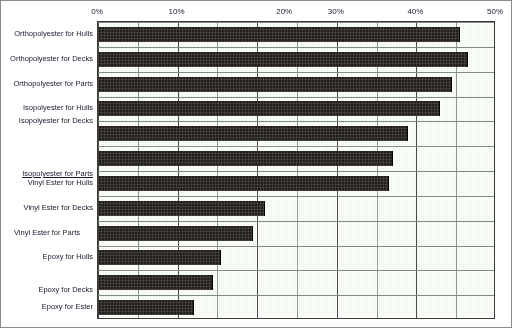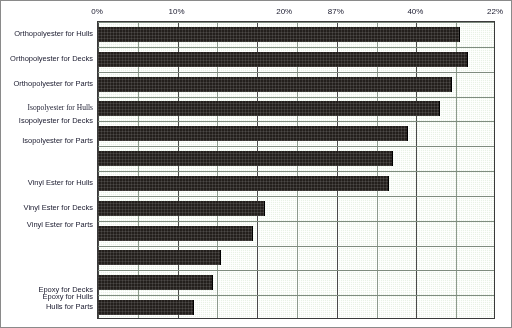--- a/index.html
+++ b/index.html
@@ -108,23 +108,23 @@
 </style>
 </head>
 <body>
 
 <div id="chart-frame">
 
   <div id="x-axis-labels">
       <div class="x-tick-label" style="left: 96px;">0%</div>
       <div class="x-tick-label" style="left: 175.6px;">10%</div>
       <div class="x-tick-label" style="left: 255.2px; margin-left: 28px;">20%</div>
-      <div class="x-tick-label" style="left: 334.8px;">87%</div>
+      <div class="x-tick-label" style="left: 334.8px;">30%</div>
       <div class="x-tick-label" style="left: 414.4px;">40%</div>
-      <div class="x-tick-label" style="left: 494px;">22%</div>
+      <div class="x-tick-label" style="left: 494px;">50%</div>
     </div>
 
   <div id="plot-area">
       <div class="gridline major" style="left: 0px;"></div>
       <div class="gridline minor" style="left: 40px;"></div>
       <div class="gridline major" style="left: 80px;"></div>
       <div class="gridline minor" style="left: 119px;"></div>
       <div class="gridline major" style="left: 159px;"></div>
       <div class="gridline minor" style="left: 199px;"></div>
       <div class="gridline major" style="left: 239px;"></div>
@@ -155,24 +155,24 @@
       <div class="bar" title="Epoxy for Decks: 14.5%" style="top: 253px; height: 15px; width: 115px;"></div>
       <div class="rowline" style="top: 273px;"></div>
       <div class="bar" title="Epoxy for Parts: 12%" style="top: 278px; height: 15px; width: 96px;"></div>
       <div class="rowline" style="top: 296px;"></div>
     </div>
 
   <div id="y-axis-labels">
       <div class="y-cat-label" style="top: 8px;">Orthopolyester for Hulls</div>
       <div class="y-cat-label" style="top: 33px;">Orthopolyester for Decks</div>
       <div class="y-cat-label" style="top: 58px; padding-left: 21px;">Orthopolyester for Parts</div>
-      <div class="y-cat-label" style="top: 82px; font-family: Liberation Serif, serif;">Isopolyester for Hulls</div>
+      <div class="y-cat-label" style="top: 82px;">Isopolyester for Hulls</div>
       <div class="y-cat-label" style="top: 95px;">Isopolyester for Decks</div>
-      <div class="y-cat-label" style="top: 115px;">Isopolyester for Parts</div>
+      <div class="y-cat-label" style="top: 148px; text-decoration: underline;">Isopolyester for Parts</div>
       <div class="y-cat-label" style="top: 157px;">Vinyl Ester for Hulls</div>
       <div class="y-cat-label" style="top: 182px; padding-left: 30px;">Vinyl Ester for Decks</div>
-      <div class="y-cat-label" style="top: 199px;">Vinyl Ester for Parts</div>
-      <div class="y-cat-label" style="top: 231px; margin-top: 40px;">Epoxy for Hulls</div>
+      <div class="y-cat-label" style="top: 207px; text-align: center;">Vinyl Ester for Parts</div>
+      <div class="y-cat-label" style="top: 231px;">Epoxy for Hulls</div>
       <div class="y-cat-label" style="top: 264px; padding-left: 20px;">Epoxy for Decks</div>
-      <div class="y-cat-label" style="top: 281px;">Hulls for Parts</div>
+      <div class="y-cat-label" style="top: 281px;">Epoxy for Ester</div>
     </div>
 
 </div>
 
 </body></html>

